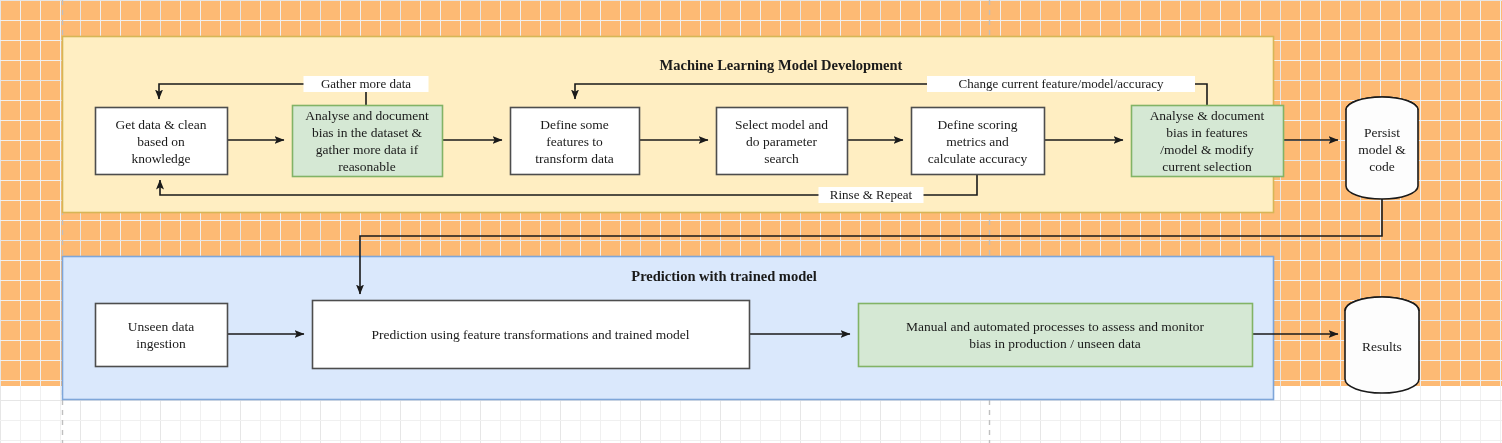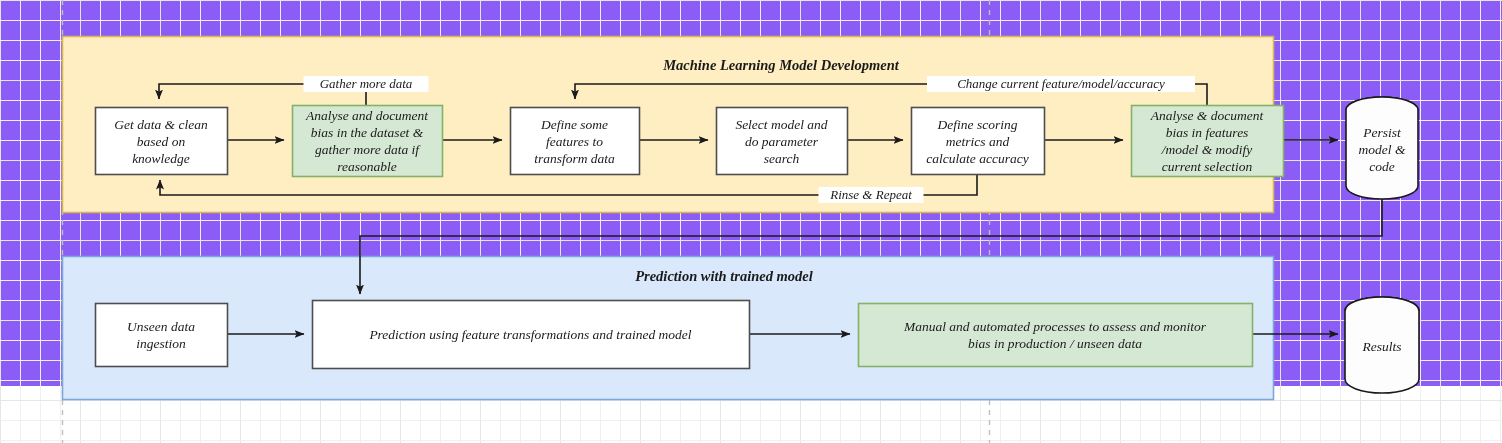--- a/index.html
+++ b/index.html
@@ -11,22 +11,21 @@
   body {
     width: 1502px;
     height: 443px;
     font-family: "Liberation Serif", "DejaVu Serif", serif;
     overflow: hidden;
   }
   #canvas {
     position: relative;
     width: 1502px;
     height: 386px;
-    background: #8b5cf6;
-    font-style: italic;
+    background: #fdba74;
   }
   svg.diagram {
     display: block;
     width: 1502px;
     height: 443px;
   }
   .grid-minor { stroke: #f0f0f0; stroke-width: 1; }
   .grid-major { stroke: #e6e6e6; stroke-width: 1; }
   .pagebreak { stroke: #bfbfbf; stroke-width: 1.4; stroke-dasharray: 5 5; }
 

